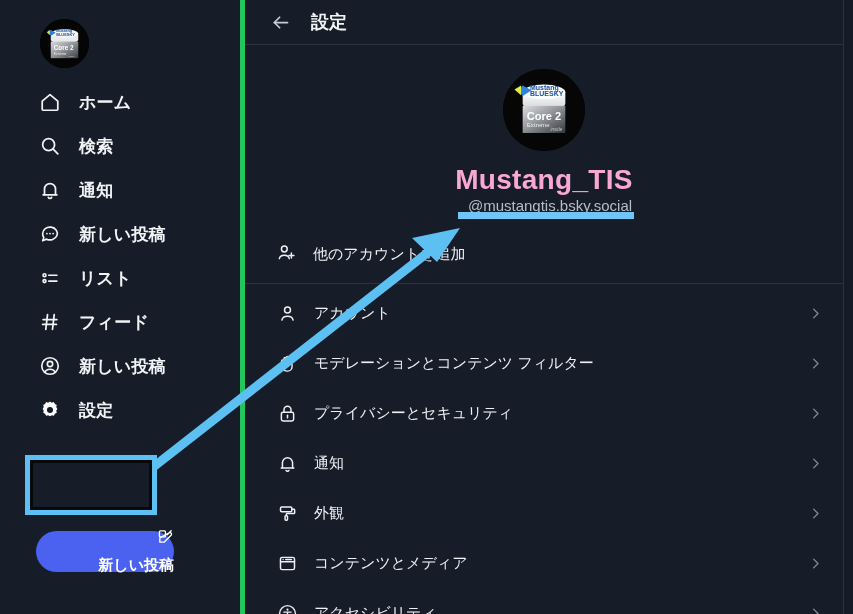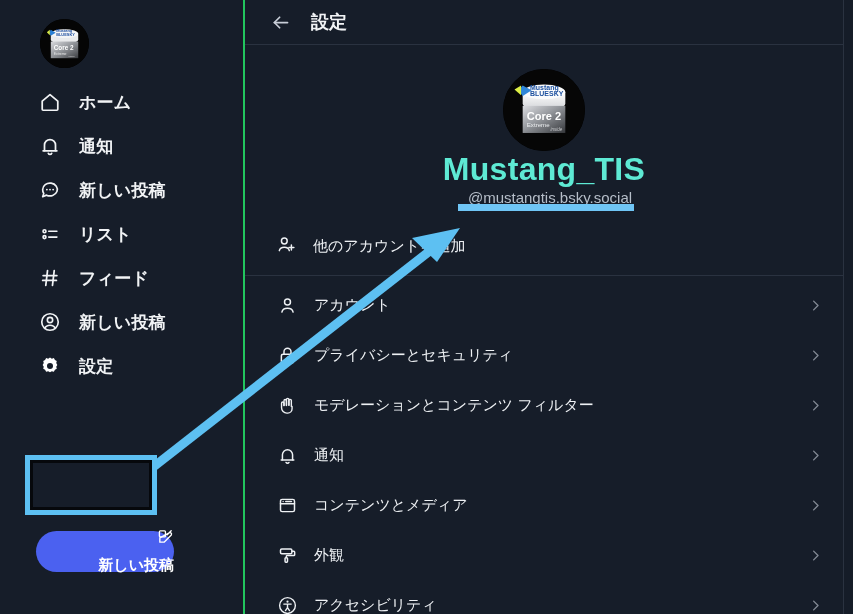--- a/index.html
+++ b/index.html
@@ -8,21 +8,21 @@
     background: #151c28;
     font-family: "Liberation Sans", "DejaVu Sans", sans-serif;
     overflow: hidden;
   }
   #app { position: relative; width: 853px; height: 614px; display: flex; }
 
   
   .sidebar {
     width: 245px; height: 614px;
     background: #161d29;
-    border-right: 2px solid #22c55e;
+    border-right: 5px solid #22c55e;
     position: relative;
     flex: 0 0 245px;
   }
   .side-avatar {
     position: absolute; left: 40px; top: 19px;
     width: 49px; height: 49px; border-radius: 50%;
     overflow: hidden; background: #000;
   }
   .nav { position: absolute; left: 0; top: 80px; width: 245px; }
   .nav-item {
@@ -73,22 +73,22 @@
   }
   .back-arrow { width: 22px; height: 22px; cursor: pointer; display:flex; align-items:center; justify-content:center; }
   .topbar-title { font-size: 18px; font-weight: 700; color: #f1f3f5; }
 
   .profile { padding-top: 24px; text-align: center; }
   .prof-avatar {
     width: 82px; height: 82px; border-radius: 50%;
     margin: 0 auto; overflow: hidden; background: #000;
   }
   .prof-name {
-    font-size: 32px; font-weight: 700;
-    color: #5eead4; letter-spacing: .3px;
+    margin-top: 13px; font-size: 28px; font-weight: 700;
+    color: #f9a8d4; letter-spacing: .3px;
   }
   .prof-handle-wrap { display: inline-block; position: relative; margin-top: 1px; }
   .prof-handle { font-size: 15px; color: #b6bec9; margin-left: 12px; }
   .handle-underline {
     position: absolute; left: 2px; right: -2px; bottom: -4px;
     height: 7px; background: #6fc5f5;
   }
 
   .add-account-row {
     margin-top: 18px;
@@ -155,20 +155,29 @@
 
       <div class="nav-item">
         <span class="nav-ico">
           <svg width="22" height="22" viewBox="0 0 24 24" fill="none" stroke="#f1f3f5" stroke-width="1.9" stroke-linecap="round" stroke-linejoin="round">
             <path d="M3.5 11 L12 4 L20.5 11 V20 a1 1 0 0 1 -1 1 H4.5 a1 1 0 0 1 -1 -1 Z"></path>
           </svg>
         </span>
         <span class="nav-lbl">ホーム</span>
       </div>
 
+      <div class="nav-item">
+        <span class="nav-ico">
+          <svg width="22" height="22" viewBox="0 0 24 24" fill="none" stroke="#f1f3f5" stroke-width="1.9" stroke-linecap="round">
+            <circle cx="10.5" cy="10.5" r="6.5"></circle>
+              <line x1="15.5" y1="15.5" x2="20.5" y2="20.5"></line>
+          </svg>
+        </span>
+        <span class="nav-lbl">検索</span>
+      </div>
 
       <div class="nav-item">
         <span class="nav-ico">
           <svg width="22" height="22" viewBox="0 0 24 24" fill="none" stroke="#f1f3f5" stroke-width="1.9" stroke-linecap="round" stroke-linejoin="round">
             <path d="M6 17 V11 a6 6 0 0 1 12 0 v6"></path>
               <line x1="4.5" y1="17.2" x2="19.5" y2="17.2"></line>
             <path d="M10.2 20 a2 2 0 0 0 3.6 0"></path>
           </svg>
         </span>
         <span class="nav-lbl">通知</span>
@@ -324,60 +333,76 @@
         <span class="m-lbl">アカウント</span>
         <span class="m-chev">
           <svg width="15" height="15" viewBox="0 0 24 24" fill="none" stroke="#c5cbd4" stroke-width="2.2" stroke-linecap="round" stroke-linejoin="round">
               <polyline points="9,5 16,12 9,19"></polyline>
             </svg>
         </span>
       </div>
 
       <div class="menu-row">
         <span class="m-ico">
-          <svg width="21" height="21" viewBox="0 0 24 24" fill="none" stroke="#eef1f4" stroke-width="1.7" stroke-linecap="round" stroke-linejoin="round">
-            <rect x="5" y="10.5" width="14" height="10" rx="2"></rect>
-            <path d="M8 10.5 V7.8 a4 4 0 0 1 8 0 v2.7"></path>
-            <line x1="12" y1="14" x2="12" y2="17"></line>
-          </svg>
-        </span>
-        <span class="m-lbl">プライバシーとセキュリティ</span>
-        <span class="m-chev">
-          <svg width="15" height="15" viewBox="0 0 24 24" fill="none" stroke="#c5cbd4" stroke-width="2.2" stroke-linecap="round" stroke-linejoin="round">
-              <polyline points="9,5 16,12 9,19"></polyline>
-            </svg>
-        </span>
-      </div>
-
-      <div class="menu-row">
-        <span class="m-ico">
           <svg width="21" height="21" viewBox="0 0 24 24" fill="none" stroke="#eef1f4" stroke-width="1.6" stroke-linecap="round" stroke-linejoin="round">
             <path d="M8 12 V6.5 a1.4 1.4 0 0 1 2.8 0 V12"></path>
             <path d="M10.8 11.6 V5.3 a1.4 1.4 0 0 1 2.8 0 v6.3"></path>
             <path d="M13.6 11.8 V6.4 a1.4 1.4 0 0 1 2.8 0 V13"></path>
             <path d="M8 12 V9.4 a1.4 1.4 0 0 0 -2.8 0 v5.3 a6 6 0 0 0 6 6 h1 a5 5 0 0 0 5 -5 V13"></path>
           </svg>
         </span>
         <span class="m-lbl">モデレーションとコンテンツ フィルター</span>
         <span class="m-chev">
           <svg width="15" height="15" viewBox="0 0 24 24" fill="none" stroke="#c5cbd4" stroke-width="2.2" stroke-linecap="round" stroke-linejoin="round">
               <polyline points="9,5 16,12 9,19"></polyline>
             </svg>
         </span>
       </div>
 
       <div class="menu-row">
         <span class="m-ico">
           <svg width="21" height="21" viewBox="0 0 24 24" fill="none" stroke="#eef1f4" stroke-width="1.7" stroke-linecap="round" stroke-linejoin="round">
+            <rect x="5" y="10.5" width="14" height="10" rx="2"></rect>
+            <path d="M8 10.5 V7.8 a4 4 0 0 1 8 0 v2.7"></path>
+            <line x1="12" y1="14" x2="12" y2="17"></line>
+          </svg>
+        </span>
+        <span class="m-lbl">プライバシーとセキュリティ</span>
+        <span class="m-chev">
+          <svg width="15" height="15" viewBox="0 0 24 24" fill="none" stroke="#c5cbd4" stroke-width="2.2" stroke-linecap="round" stroke-linejoin="round">
+              <polyline points="9,5 16,12 9,19"></polyline>
+            </svg>
+        </span>
+      </div>
+
+      <div class="menu-row">
+        <span class="m-ico">
+          <svg width="21" height="21" viewBox="0 0 24 24" fill="none" stroke="#eef1f4" stroke-width="1.7" stroke-linecap="round" stroke-linejoin="round">
             <path d="M6.2 17 V11.2 a5.8 5.8 0 0 1 11.6 0 V17"></path>
             <line x1="4.8" y1="17.2" x2="19.2" y2="17.2"></line>
             <path d="M10.3 19.9 a2 2 0 0 0 3.4 0"></path>
           </svg>
         </span>
         <span class="m-lbl">通知</span>
+        <span class="m-chev">
+          <svg width="15" height="15" viewBox="0 0 24 24" fill="none" stroke="#c5cbd4" stroke-width="2.2" stroke-linecap="round" stroke-linejoin="round">
+              <polyline points="9,5 16,12 9,19"></polyline>
+            </svg>
+        </span>
+      </div>
+
+      <div class="menu-row">
+        <span class="m-ico">
+          <svg width="21" height="21" viewBox="0 0 24 24" fill="none" stroke="#eef1f4" stroke-width="1.7" stroke-linecap="round" stroke-linejoin="round">
+            <rect x="4" y="4.5" width="13" height="5.5" rx="1.4"></rect>
+            <path d="M17 7.2 h2.2 a1 1 0 0 1 1 1 V11 a1 1 0 0 1 -1 1 H11.6 a1 1 0 0 0 -1 1 v1.4"></path>
+            <rect x="9.2" y="14.6" width="2.8" height="5" rx="0.9"></rect>
+          </svg>
+        </span>
+        <span class="m-lbl">外観</span>
         <span class="m-chev">
           <svg width="15" height="15" viewBox="0 0 24 24" fill="none" stroke="#c5cbd4" stroke-width="2.2" stroke-linecap="round" stroke-linejoin="round">
               <polyline points="9,5 16,12 9,19"></polyline>
             </svg>
         </span>
       </div>
 
       <div class="menu-row">
         <span class="m-ico">
           <svg width="21" height="21" viewBox="0 0 24 24" fill="none" stroke="#eef1f4" stroke-width="1.7" stroke-linecap="round" stroke-linejoin="round">
@@ -390,36 +415,20 @@
         <span class="m-lbl">コンテンツとメディア</span>
         <span class="m-chev">
           <svg width="15" height="15" viewBox="0 0 24 24" fill="none" stroke="#c5cbd4" stroke-width="2.2" stroke-linecap="round" stroke-linejoin="round">
               <polyline points="9,5 16,12 9,19"></polyline>
             </svg>
         </span>
       </div>
 
       <div class="menu-row">
         <span class="m-ico">
-          <svg width="21" height="21" viewBox="0 0 24 24" fill="none" stroke="#eef1f4" stroke-width="1.7" stroke-linecap="round" stroke-linejoin="round">
-            <rect x="4" y="4.5" width="13" height="5.5" rx="1.4"></rect>
-            <path d="M17 7.2 h2.2 a1 1 0 0 1 1 1 V11 a1 1 0 0 1 -1 1 H11.6 a1 1 0 0 0 -1 1 v1.4"></path>
-            <rect x="9.2" y="14.6" width="2.8" height="5" rx="0.9"></rect>
-          </svg>
-        </span>
-        <span class="m-lbl">外観</span>
-        <span class="m-chev">
-          <svg width="15" height="15" viewBox="0 0 24 24" fill="none" stroke="#c5cbd4" stroke-width="2.2" stroke-linecap="round" stroke-linejoin="round">
-              <polyline points="9,5 16,12 9,19"></polyline>
-            </svg>
-        </span>
-      </div>
-
-      <div class="menu-row">
-        <span class="m-ico">
           <svg width="21" height="21" viewBox="0 0 24 24" fill="none" stroke="#eef1f4" stroke-width="1.6" stroke-linecap="round" stroke-linejoin="round">
             <circle cx="12" cy="12" r="9"></circle>
             <circle cx="12" cy="7.6" r="1.2" fill="#eef1f4" stroke="none"></circle>
             <path d="M7.8 10.4 h8.4 M12 10.4 v4 M12 14.4 l-2.3 3.4 M12 14.4 l2.3 3.4"></path>
           </svg>
         </span>
         <span class="m-lbl">アクセシビリティ</span>
         <span class="m-chev">
           <svg width="15" height="15" viewBox="0 0 24 24" fill="none" stroke="#c5cbd4" stroke-width="2.2" stroke-linecap="round" stroke-linejoin="round">
               <polyline points="9,5 16,12 9,19"></polyline>

